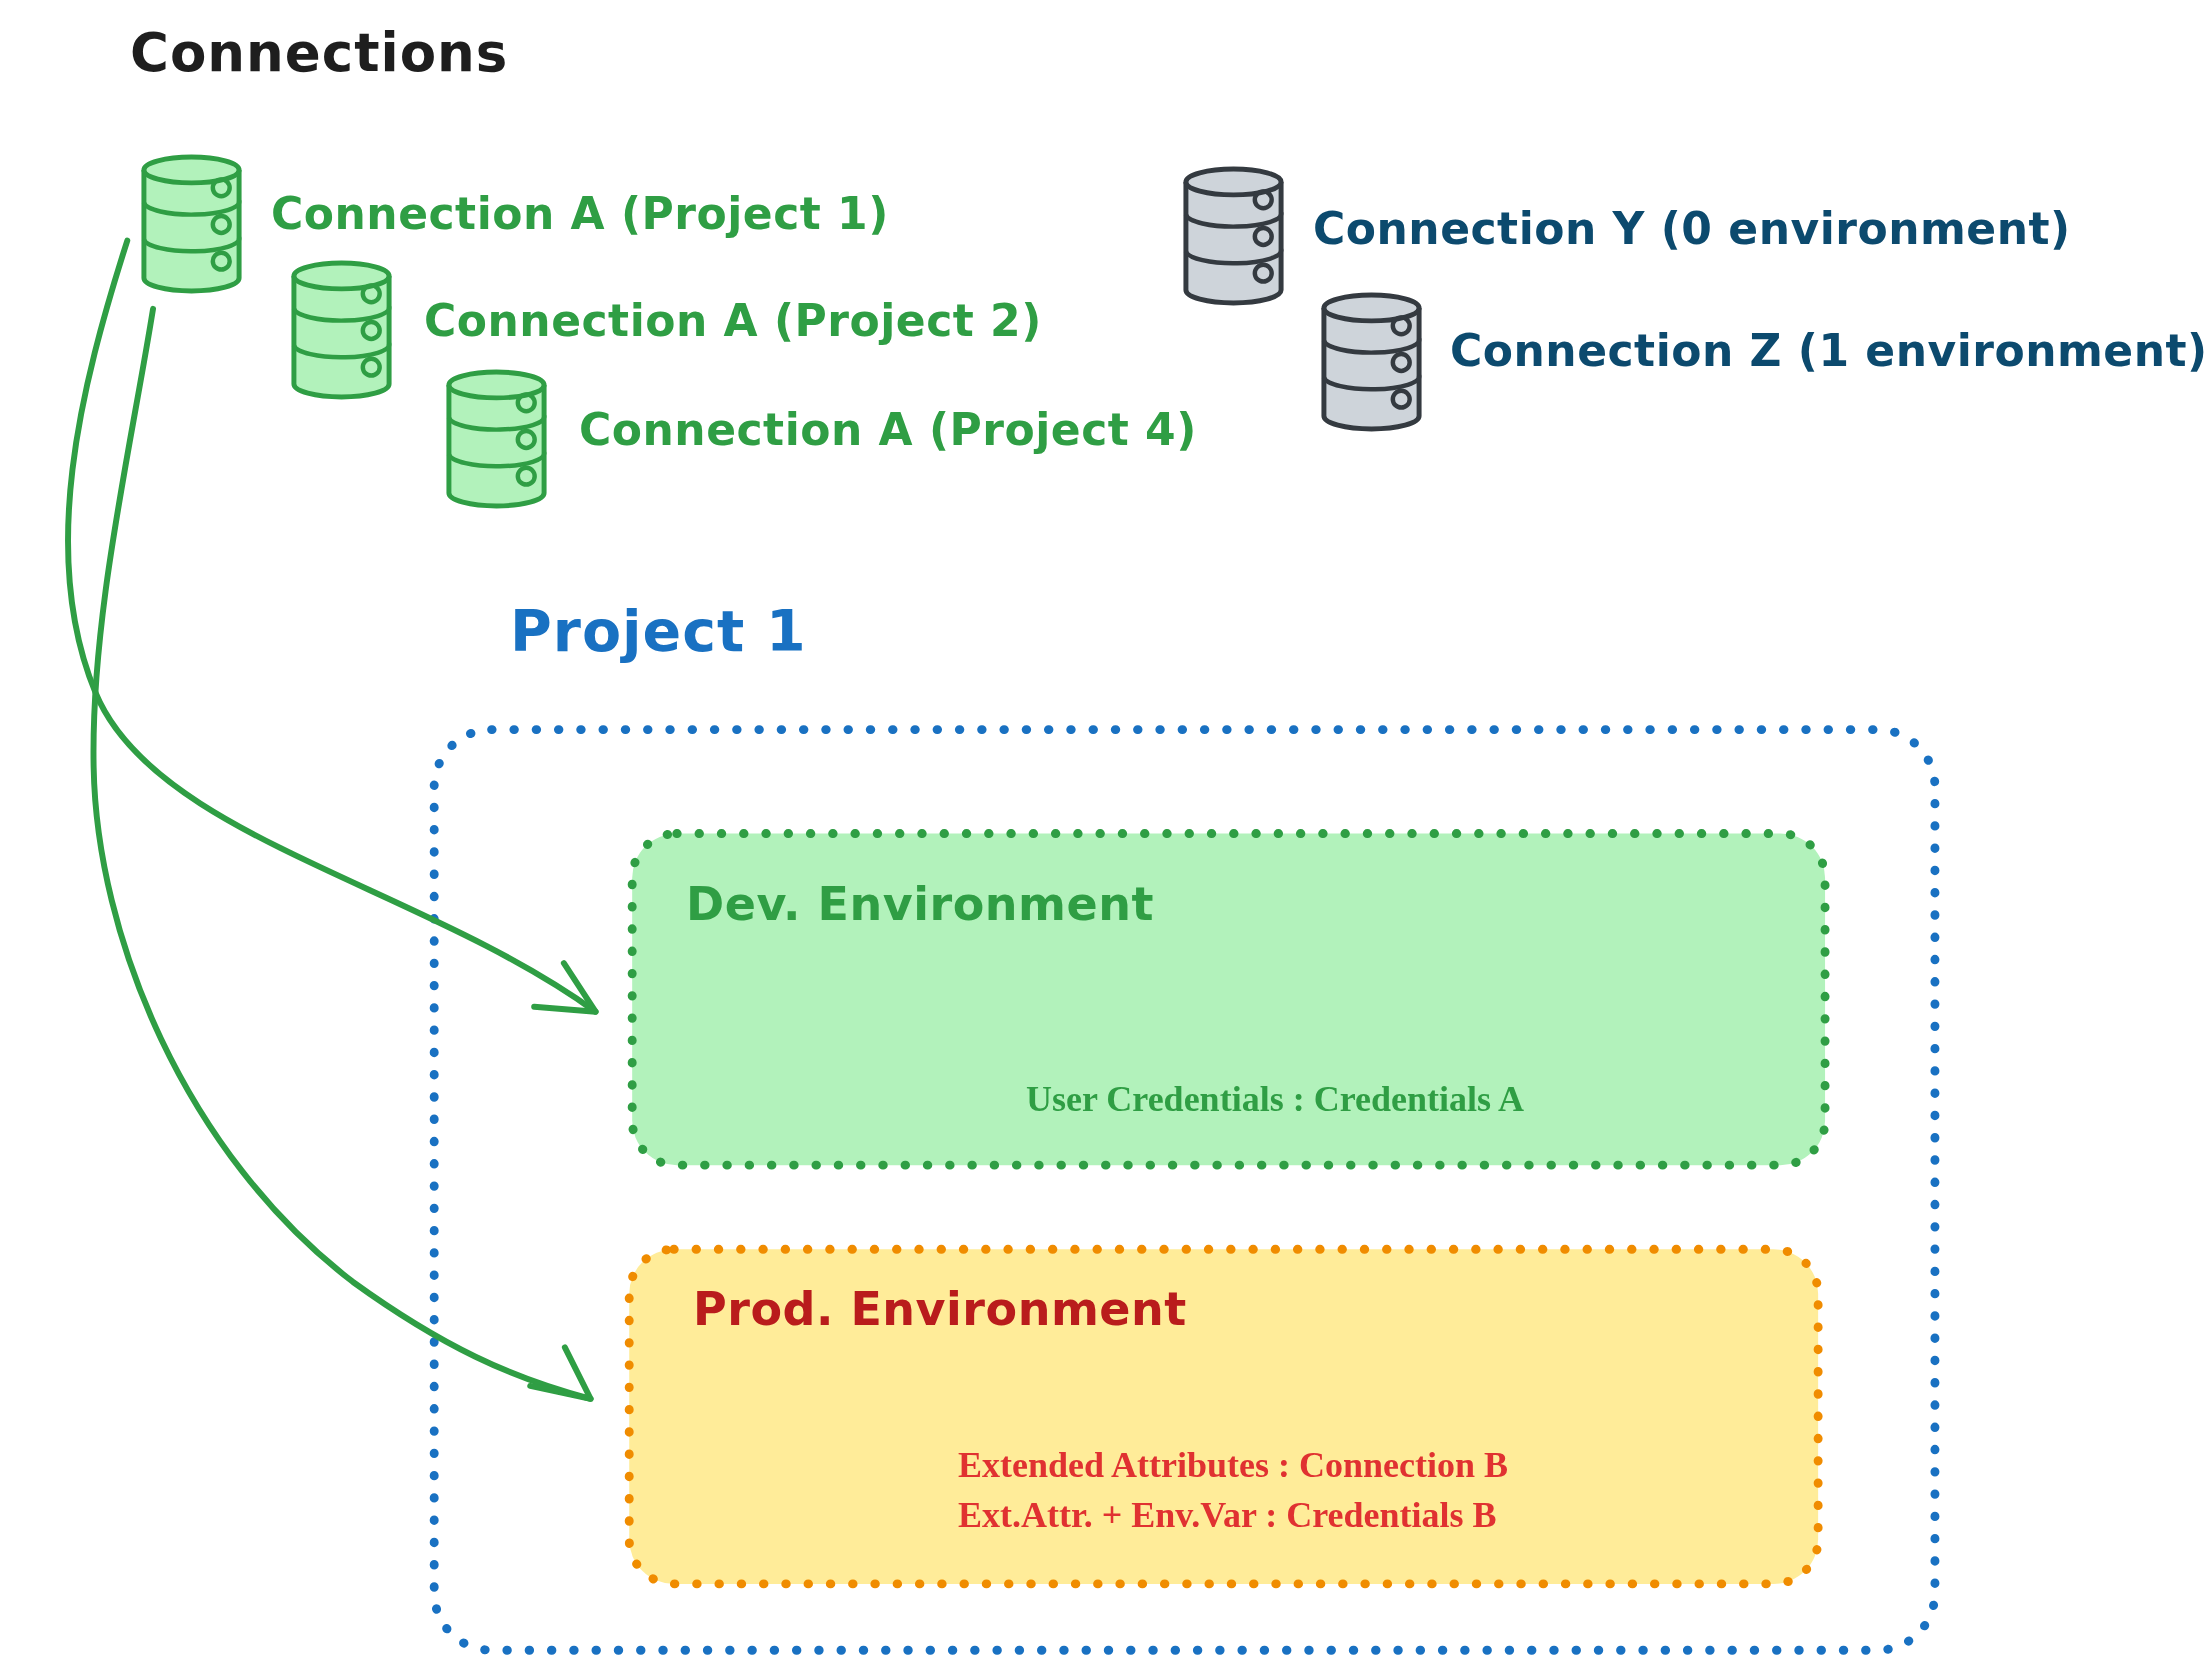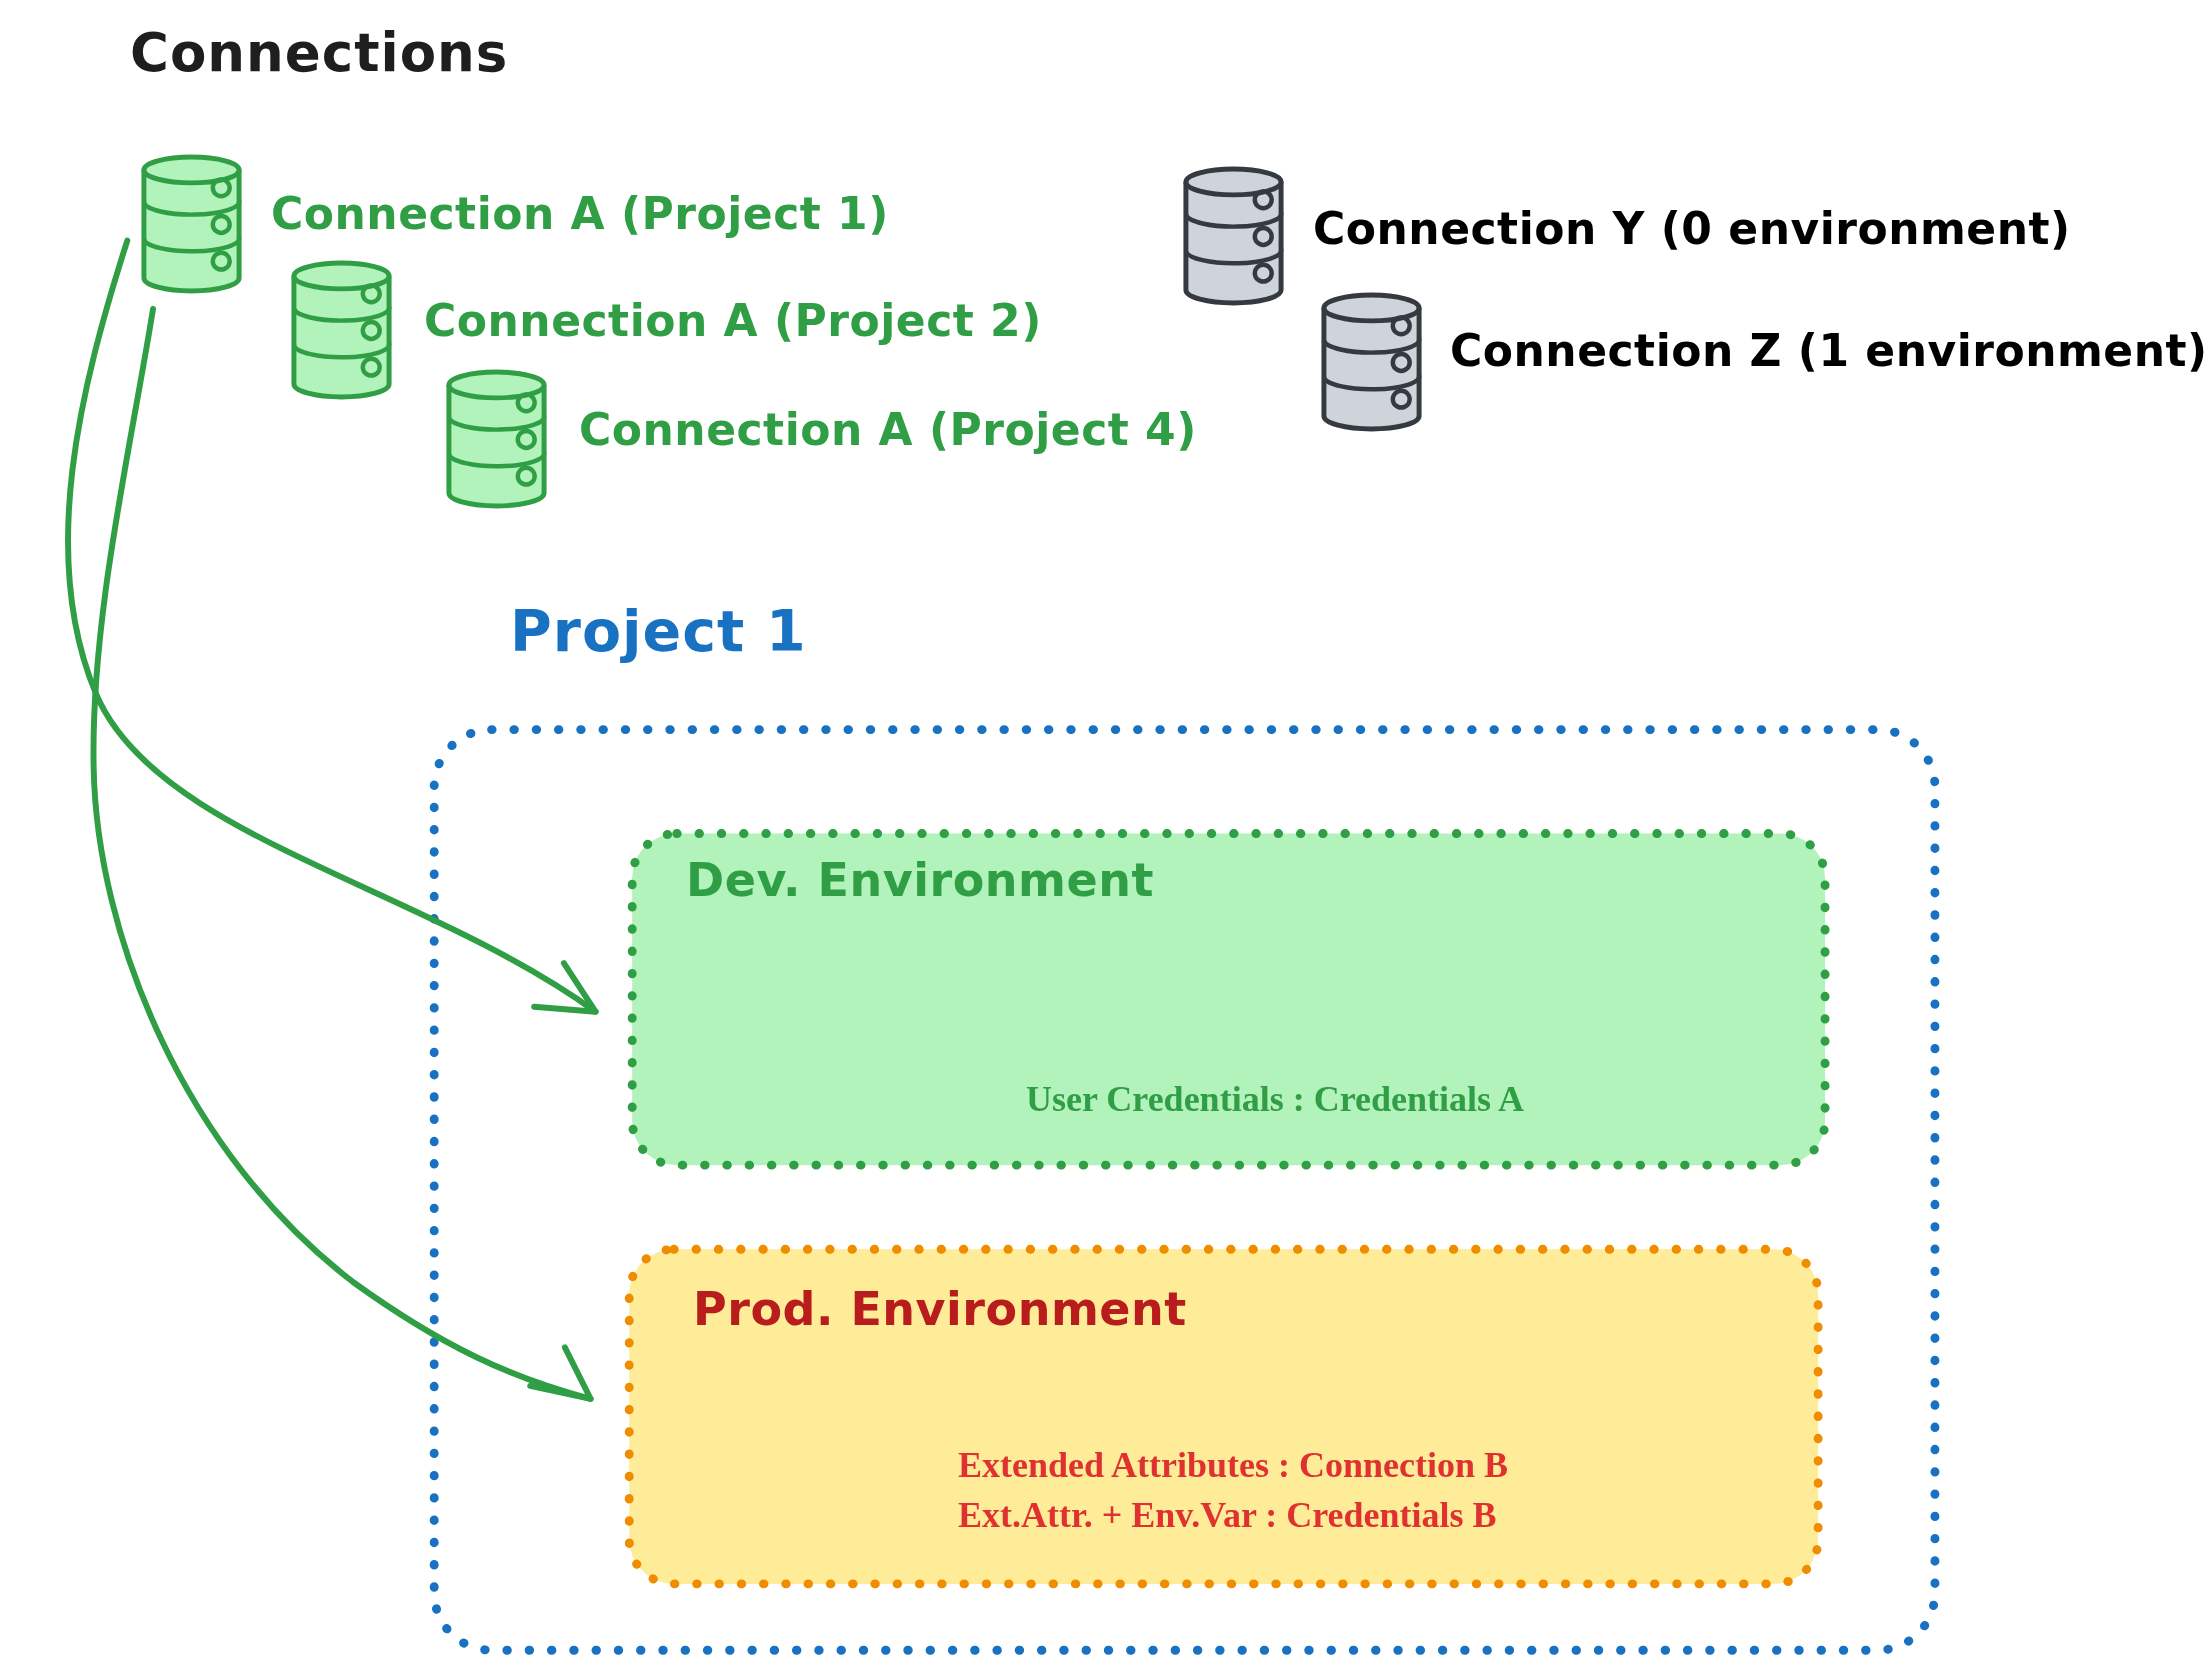--- a/index.html
+++ b/index.html
@@ -13,27 +13,27 @@
   }
   svg{display:block;}
   #overlay{position:absolute;left:0;top:0;z-index:1;}
   .txt{position:absolute;z-index:3;white-space:nowrap;line-height:1.1;}
   .diagram-title{
     left:94px;top:24px;
     font-size:53px;font-weight:bold;color:#1e1e1e;letter-spacing:1px;
   }
   .conn-label{font-size:44px;font-weight:bold;letter-spacing:0.5px;}
   .green-t{color:#2f9e44;}
-  .black-t{color:#000000;}
+  .black-t{color:#0c4a6e;}
   .blue-t{color:#1971c2;}
   .orange-t{color:#b91c1c;}
   .red-t{color:#e03131;}
   .project-title{left:474px;top:600px;font-size:57px;font-weight:bold;letter-spacing:1px;text-align:right;}
   .env-title{font-size:46px;font-weight:bold;letter-spacing:0.5px;}
-  .dev-title{left:650px;top:855px;}
+  .dev-title{left:650px;top:879px;}
   .prod-title{left:657px;top:1284px;}
   .mono{
     font-family:Liberation Serif, serif;
     font-size:36px;font-weight:bold;letter-spacing:0px;
   }
   .dev-cred{left:990px;top:1080px;}
   .prod-cred{left:922px;top:1440px;line-height:50px;}
   .db{position:absolute;z-index:2;width:114px;height:149px;}
   .db-green{--stroke:#2f9e44;--fill:#b2f2bb;}
   .db-gray{--stroke:#343a40;--fill:#ced4da;}

